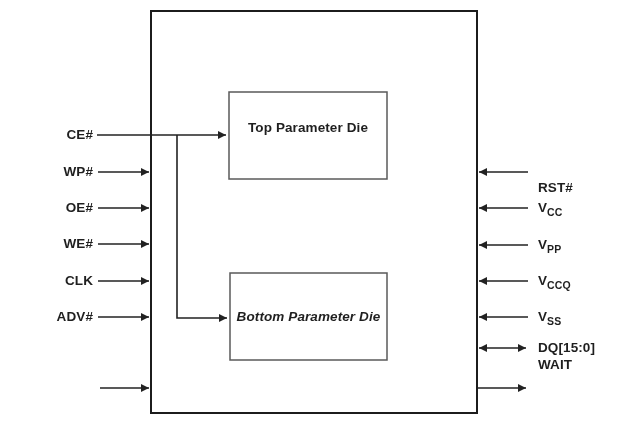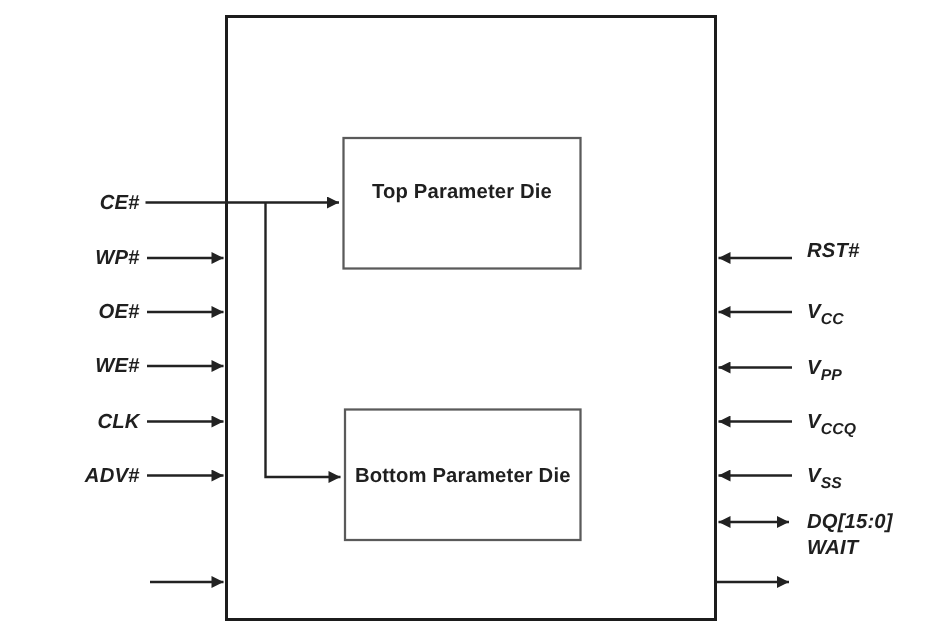--- a/index.html
+++ b/index.html
@@ -15,24 +15,24 @@
   .title{
     position:absolute;left:150px;top:18px;width:292px;
     text-align:center;font-size:14px;font-weight:700;line-height:20px;
     color:#1f1f1f;letter-spacing:.1px;
   }
   .block-label{
     position:absolute;display:flex;align-items:center;justify-content:center;
     font-size:13.5px;font-weight:700;color:#1f1f1f;letter-spacing:.1px;
   }
   .block-label.top{left:229px;top:92px;width:158px;height:70px;}
-  .block-label.bottom{left:230px;top:273px;width:157px;height:87px;}
+  .block-label.bottom{left:230px;top:273px;width:157px;height:87px;font-style:italic;}
   .lbl{
     position:absolute;height:18px;line-height:18px;
-    font-size:13.5px;font-weight:700;white-space:nowrap;letter-spacing:.1px;font-style:italic;
+    font-size:13.5px;font-weight:700;white-space:nowrap;letter-spacing:.1px;
   }
   .lbl.left{right:528px;text-align:right;}
   .lbl.right{left:538px;text-align:left;}
   .sub{font-size:10.5px;position:relative;top:3.5px;letter-spacing:.1px;}
 </style>
 </head>
 <body>
 
 <div class="canvas">
 
@@ -72,21 +72,21 @@
   <div class="block-label top">Top Parameter Die</div>
   <div class="block-label bottom">Bottom Parameter Die</div>
 
   <div class="lbl left" style="top:126px">CE#</div>
   <div class="lbl left" style="top:163px">WP#</div>
   <div class="lbl left" style="top:199px">OE#</div>
   <div class="lbl left" style="top:235px">WE#</div>
   <div class="lbl left" style="top:272px">CLK</div>
   <div class="lbl left" style="top:308px">ADV#</div>
 
-  <div class="lbl right" style="top:158px">RST#</div>
+  <div class="lbl right" style="top:179px">RST#</div>
   <div class="lbl right" style="top:199px"><span>V</span><span class="sub">CC</span></div>
   <div class="lbl right" style="top:236px"><span>V</span><span class="sub">PP</span></div>
   <div class="lbl right" style="top:272px"><span>V</span><span class="sub">CCQ</span></div>
   <div class="lbl right" style="top:308px"><span>V</span><span class="sub">SS</span></div>
   <div class="lbl right" style="top:339px">DQ[15:0]</div>
   <div class="lbl right" style="top:356px">WAIT</div>
 
 </div>
 
 </body></html>

